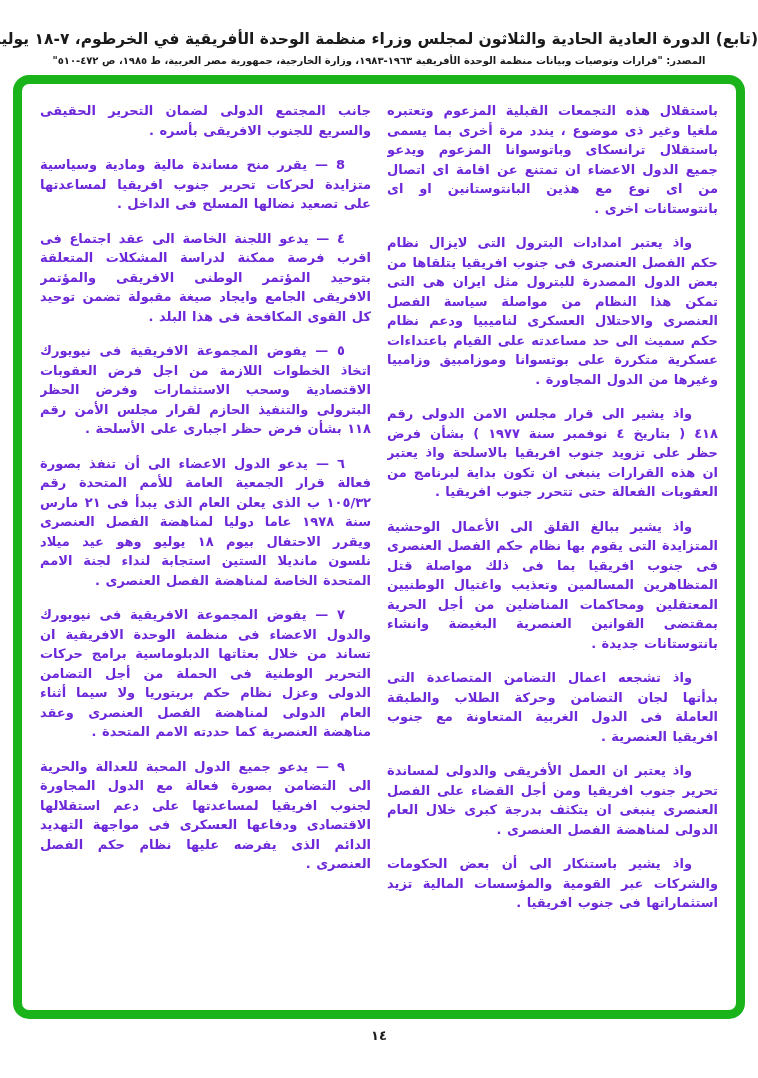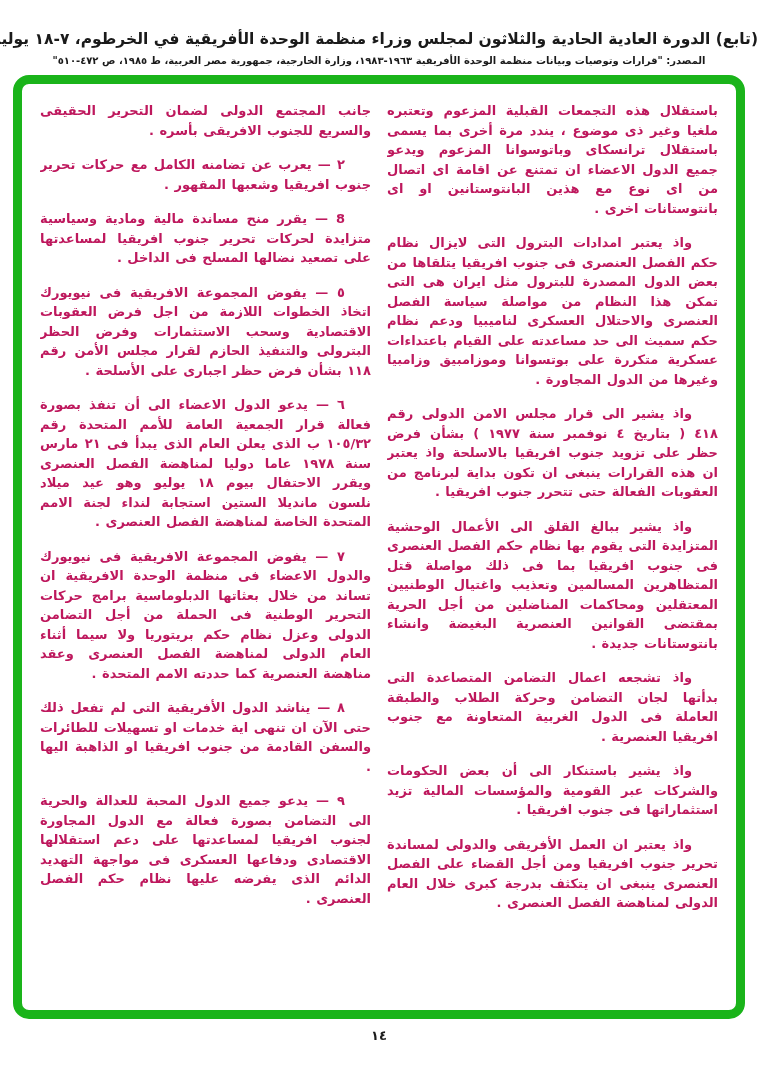--- a/index.html
+++ b/index.html
@@ -33,21 +33,21 @@
     gap: 16px; padding: 17px 18px;
     height: 100%;
   }
   .col { flex: 1 1 0; overflow: hidden; }
   .col p {
     direction: rtl;
     font-size: 13px; line-height: 19.5px; font-weight: bold;
     text-align: justify;
     margin: 0 0 15px 0;
     text-indent: 26px;
-    color: #be185d;
+    color: #6d28d9;
     word-spacing: 1px;
   }
   .col p.cont { text-indent: 0; }
   .page-number {
     text-align: center; font-size: 13px; font-weight: bold;
     margin-top: 9px; direction: rtl;
   }
 </style>
 </head>
 <body>
@@ -61,33 +61,32 @@
 
   <div class="frame" style="border-color: rgb(26, 180, 26);">
     <div class="columns">
 
       <div class="col">
         <p class="cont">باستقلال هذه التجمعات القبلية المزعوم وتعتبره ملغيا وغير ذى موضوع ، يندد مرة أخرى بما يسمى باستقلال ترانسكاى وباتوسوانا المزعوم ويدعو جميع الدول الاعضاء ان تمتنع عن اقامة اى اتصال من اى نوع مع هذين البانتوستانين او اى بانتوستانات اخرى .</p>
         <p>واذ يعتبر امدادات البترول التى لايزال نظام حكم الفصل العنصرى فى جنوب افريقيا يتلقاها من بعض الدول المصدرة للبترول مثل ايران هى التى تمكن هذا النظام من مواصلة سياسة الفصل العنصرى والاحتلال العسكرى لناميبيا ودعم نظام حكم سميث الى حد مساعدته على القيام باعتداءات عسكرية متكررة على بوتسوانا وموزامبيق وزامبيا وغيرها من الدول المجاورة .</p>
         <p>واذ يشير الى قرار مجلس الامن الدولى رقم ٤١٨ ( بتاريخ ٤ نوفمبر سنة ١٩٧٧ ) بشأن فرض حظر على تزويد جنوب افريقيا بالاسلحة واذ يعتبر ان هذه القرارات ينبغى ان تكون بداية لبرنامج من العقوبات الفعالة حتى تتحرر جنوب افريقيا .</p>
         <p>واذ يشير ببالغ القلق الى الأعمال الوحشية المتزايدة التى يقوم بها نظام حكم الفصل العنصرى فى جنوب افريقيا بما فى ذلك مواصلة قتل المتظاهرين المسالمين وتعذيب واغتيال الوطنيين المعتقلين ومحاكمات المناضلين من أجل الحرية بمقتضى القوانين العنصرية البغيضة وانشاء بانتوستانات جديدة .</p>
         <p>واذ تشجعه اعمال التضامن المتصاعدة التى بدأتها لجان التضامن وحركة الطلاب والطبقة العاملة فى الدول الغربية المتعاونة مع جنوب افريقيا العنصرية .</p>
+        <p>واذ يعتبر ان العمل الأفريقى والدولى لمساندة تحرير جنوب افريقيا ومن أجل القضاء على الفصل العنصرى ينبغى ان يتكثف بدرجة كبرى خلال العام الدولى لمناهضة الفصل العنصرى .</p>
         <p>واذ يشير باستنكار الى أن بعض الحكومات والشركات عبر القومية والمؤسسات المالية تزيد استثماراتها فى جنوب افريقيا .</p>
-        <p>واذ يعتبر ان العمل الأفريقى والدولى لمساندة تحرير جنوب افريقيا ومن أجل القضاء على الفصل العنصرى ينبغى ان يتكثف بدرجة كبرى خلال العام الدولى لمناهضة الفصل العنصرى .</p>
 
       </div>
 
       <div class="col">
         <p class="cont">جانب المجتمع الدولى لضمان التحرير الحقيقى والسريع للجنوب الافريقى بأسره .</p>
-        <p>٢ — يعرب عن تضامنه الكامل مع حركات تحرير جنوب افريقيا وشعبها المقهور .</p>
         <p>8 — يقرر منح مساندة مالية ومادية وسياسية متزايدة لحركات تحرير جنوب افريقيا لمساعدتها على تصعيد نضالها المسلح فى الداخل .</p>
+        <p>٤ — يدعو اللجنة الخاصة الى عقد اجتماع فى اقرب فرصة ممكنة لدراسة المشكلات المتعلقة بتوحيد المؤتمر الوطنى الافريقى والمؤتمر الافريقى الجامع وايجاد صيغة مقبولة تضمن توحيد كل القوى المكافحة فى هذا البلد .</p>
         <p>٥ — يفوض المجموعة الافريقية فى نيويورك اتخاذ الخطوات اللازمة من اجل فرض العقوبات الاقتصادية وسحب الاستثمارات وفرض الحظر البترولى والتنفيذ الحازم لقرار مجلس الأمن رقم ١١٨ بشأن فرض حظر اجبارى على الأسلحة .</p>
         <p>٦ — يدعو الدول الاعضاء الى أن تنفذ بصورة فعالة قرار الجمعية العامة للأمم المتحدة رقم ١٠٥/٣٢ ب الذى يعلن العام الذى يبدأ فى ٢١ مارس سنة ١٩٧٨ عاما دوليا لمناهضة الفصل العنصرى ويقرر الاحتفال بيوم ١٨ يوليو وهو عيد ميلاد نلسون مانديلا الستين استجابة لنداء لجنة الامم المتحدة الخاصة لمناهضة الفصل العنصرى .</p>
         <p>٧ — يفوض المجموعة الافريقية فى نيويورك والدول الاعضاء فى منظمة الوحدة الافريقية ان تساند من خلال بعثاتها الدبلوماسية برامج حركات التحرير الوطنية فى الحملة من أجل التضامن الدولى وعزل نظام حكم بريتوريا ولا سيما أثناء العام الدولى لمناهضة الفصل العنصرى وعقد مناهضة العنصرية كما حددته الامم المتحدة .</p>
-        <p>٨ — يناشد الدول الأفريقية التى لم تفعل ذلك حتى الآن ان تنهى اية خدمات او تسهيلات للطائرات والسفن القادمة من جنوب افريقيا او الذاهبة اليها .</p>
         <p>٩ — يدعو جميع الدول المحبة للعدالة والحرية الى التضامن بصورة فعالة مع الدول المجاورة لجنوب افريقيا لمساعدتها على دعم استقلالها الاقتصادى ودفاعها العسكرى فى مواجهة التهديد الدائم الذى يفرضه عليها نظام حكم الفصل العنصرى .</p>
 
       </div>
 
     </div>
   </div>
 
   <div class="page-number">١٤</div>
 
 </div>

